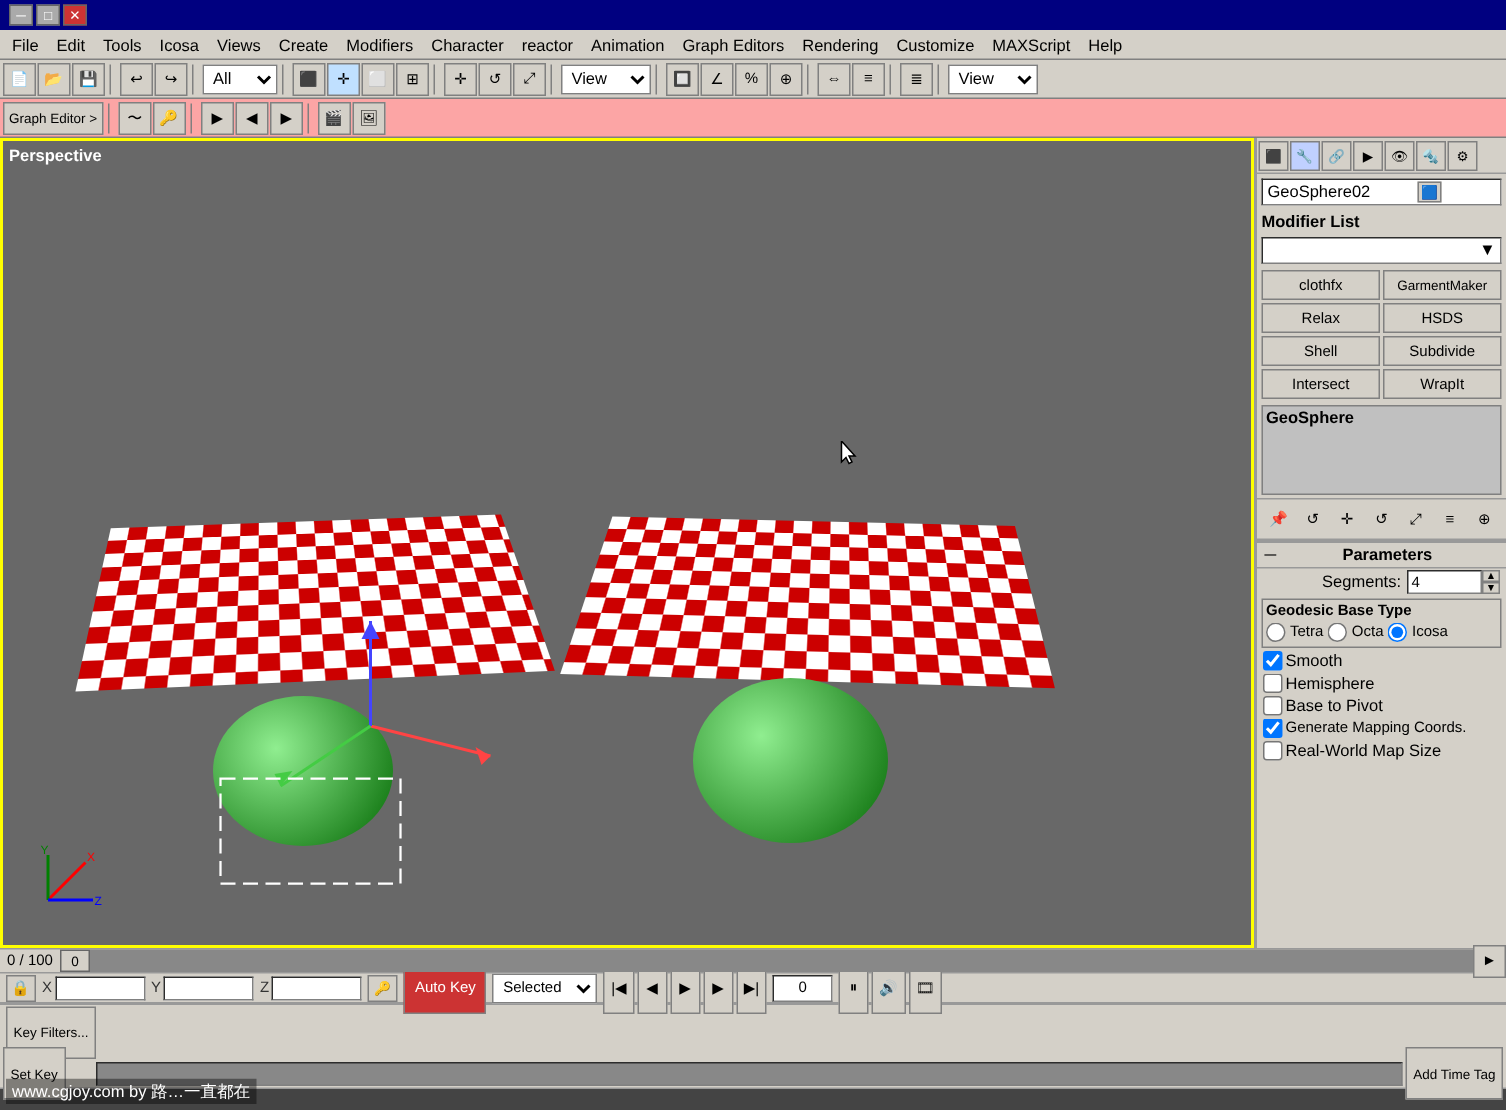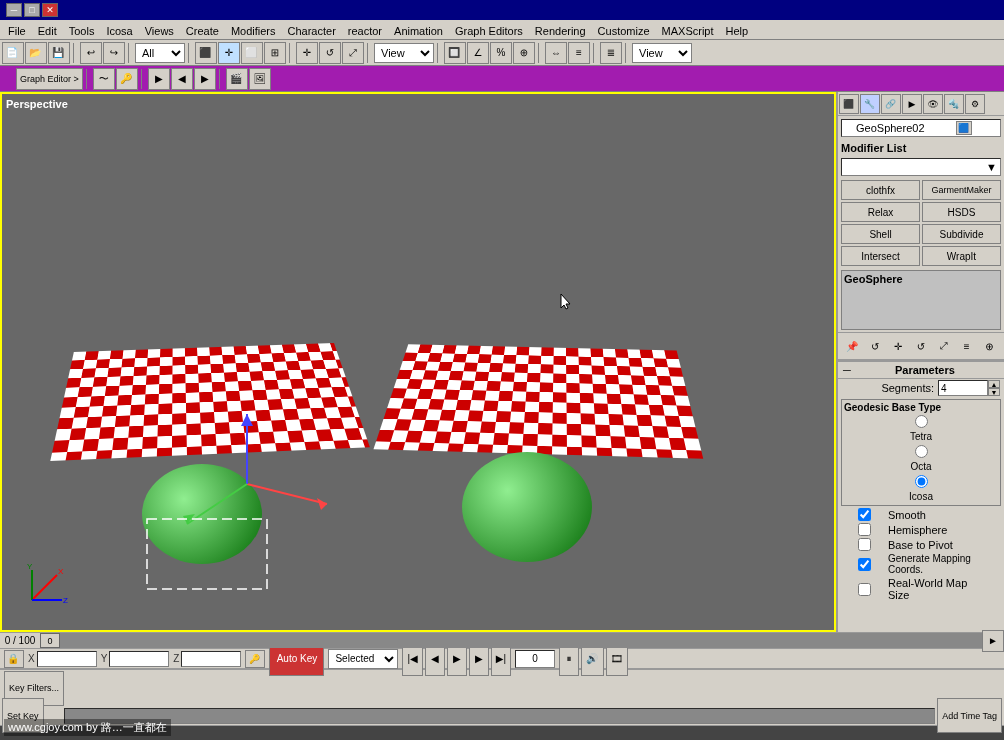--- a/index.html
+++ b/index.html
@@ -39,23 +39,23 @@
       font-size: 10px;
     }
     .toolbar-sep { width: 4px; height: 20px; border-left: 1px solid #808080; margin: 0 2px; }
     .toolbar-dropdown {
       height: 20px; background: white; border: 1px solid #808080;
       padding: 0 2px; font-size: 11px; cursor: pointer; min-width: 50px;
     }
 
     
     #toolbar2 {
-      width: 100%; height: 26px; background: #a21caf;
+      width: 100%; height: 26px; background: #fca5a5;
       display: flex; align-items: center; gap: 1px;
-      border-bottom: 1px solid #808080; padding: 0 16px;
+      border-bottom: 1px solid #808080; padding: 0 2px;
     }
 
     
     #main-area {
       display: flex; width: 100%; height: 540px;
     }
 
     
     #viewport {
       flex: 1; background: #686868; position: relative; overflow: hidden;
@@ -145,23 +145,23 @@
       width: 50px; height: 16px; background: white; border: 1px inset #808080;
       font-size: 10px; padding: 0 2px; display: flex; align-items: center;
     }
     .param-spin { display: flex; flex-direction: column; width: 12px; }
     .param-spin-btn { height: 8px; background: #d4d0c8; border: 1px solid #808080; cursor: pointer; font-size: 7px; display: flex; align-items: center; justify-content: center; }
 
     .section-box {
       border: 1px solid #808080; margin: 2px 3px; padding: 2px;
     }
     .section-title { font-size: 10px; font-weight: bold; margin-bottom: 2px; }
-    .radio-row { display: flex; align-items: center; gap: 3px; font-size: 10px; margin: 1px 0; flex-direction: column; }
+    .radio-row { display: flex; align-items: center; gap: 3px; font-size: 10px; margin: 1px 0; }
     .radio-row input { margin: 0; }
-    .checkbox-row { display: flex; align-items: center; gap: 17px; font-size: 11px; margin: 2px 20px; }
+    .checkbox-row { display: flex; align-items: center; gap: 2px; font-size: 11px; margin: 2px 4px; }
 
     
     #timeline-area {
       width: 100%; height: 16px; background: #d4d0c8;
       border-top: 1px solid #999; display: flex; align-items: center;
     }
     #timeline-bar {
       flex: 1; height: 100%; background: #888; position: relative; overflow: hidden;
     }
     #timeline-label {
@@ -380,21 +380,21 @@
       <div class="panel-btn">⬛</div>
       <div class="panel-btn" style="background:#c0d0ff;">🔧</div>
       <div class="panel-btn">🔗</div>
       <div class="panel-btn">▶</div>
       <div class="panel-btn">👁</div>
       <div class="panel-btn">🔩</div>
       <div class="panel-btn">⚙</div>
     </div>
 
     <div class="name-field">
-      <input type="text" style="width: 100px; margin-left: 11px;" value="GeoSphere02">
+      <input type="text" style="width: 100px;" value="GeoSphere02">
       <div style="width:16px; height:14px; background:#d4d0c8; border:1px solid #808080; cursor:pointer; display:flex; align-items:center; justify-content:center; font-size:9px;">🟦</div>
     </div>
 
     <div class="modifier-label">Modifier List</div>
     <div class="modifier-dropdown">
       <span> </span>
       <span>▼</span>
     </div>
 
     <div class="modifier-grid">

